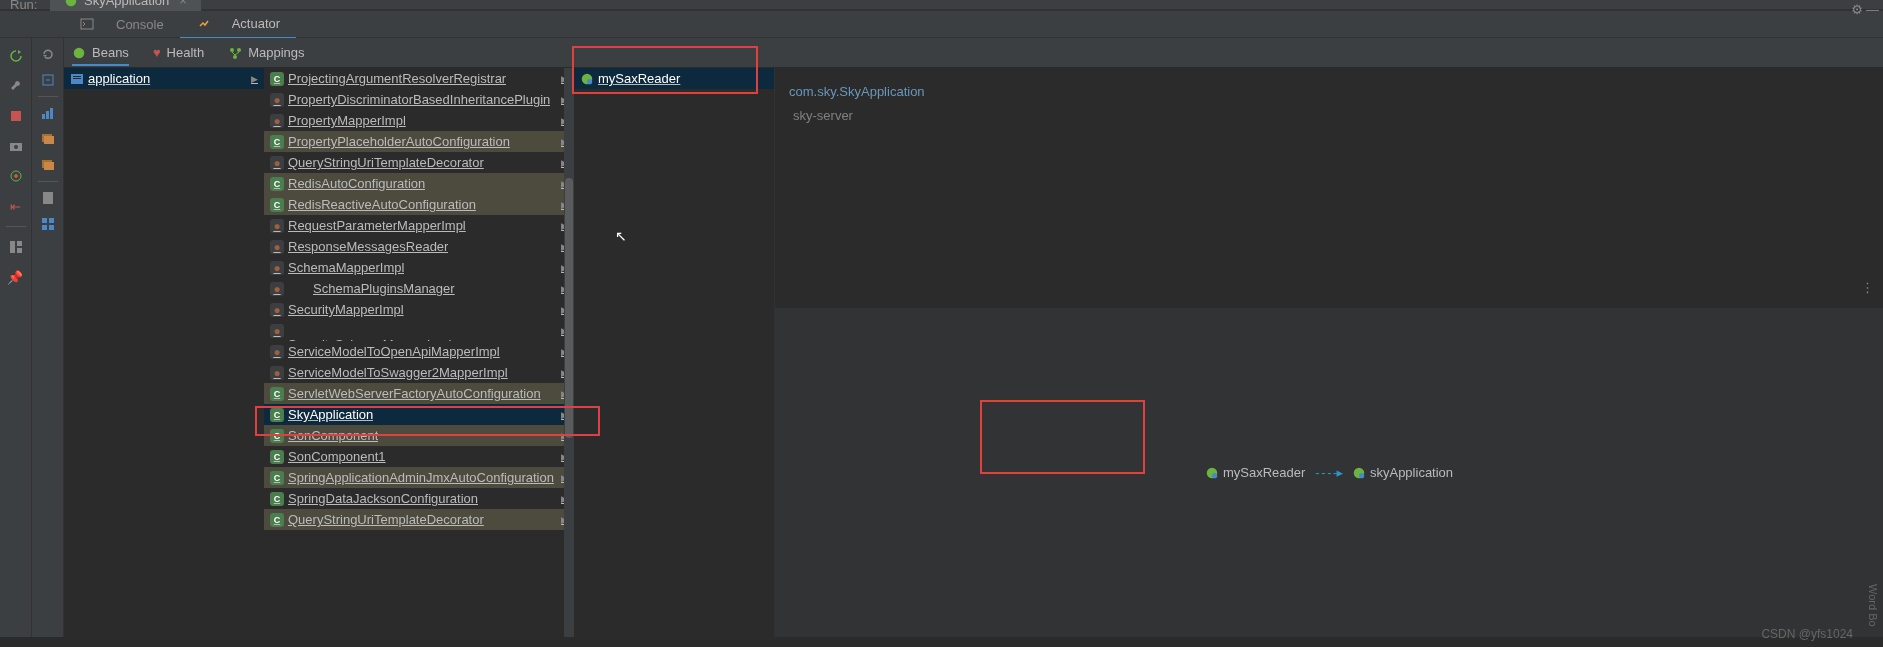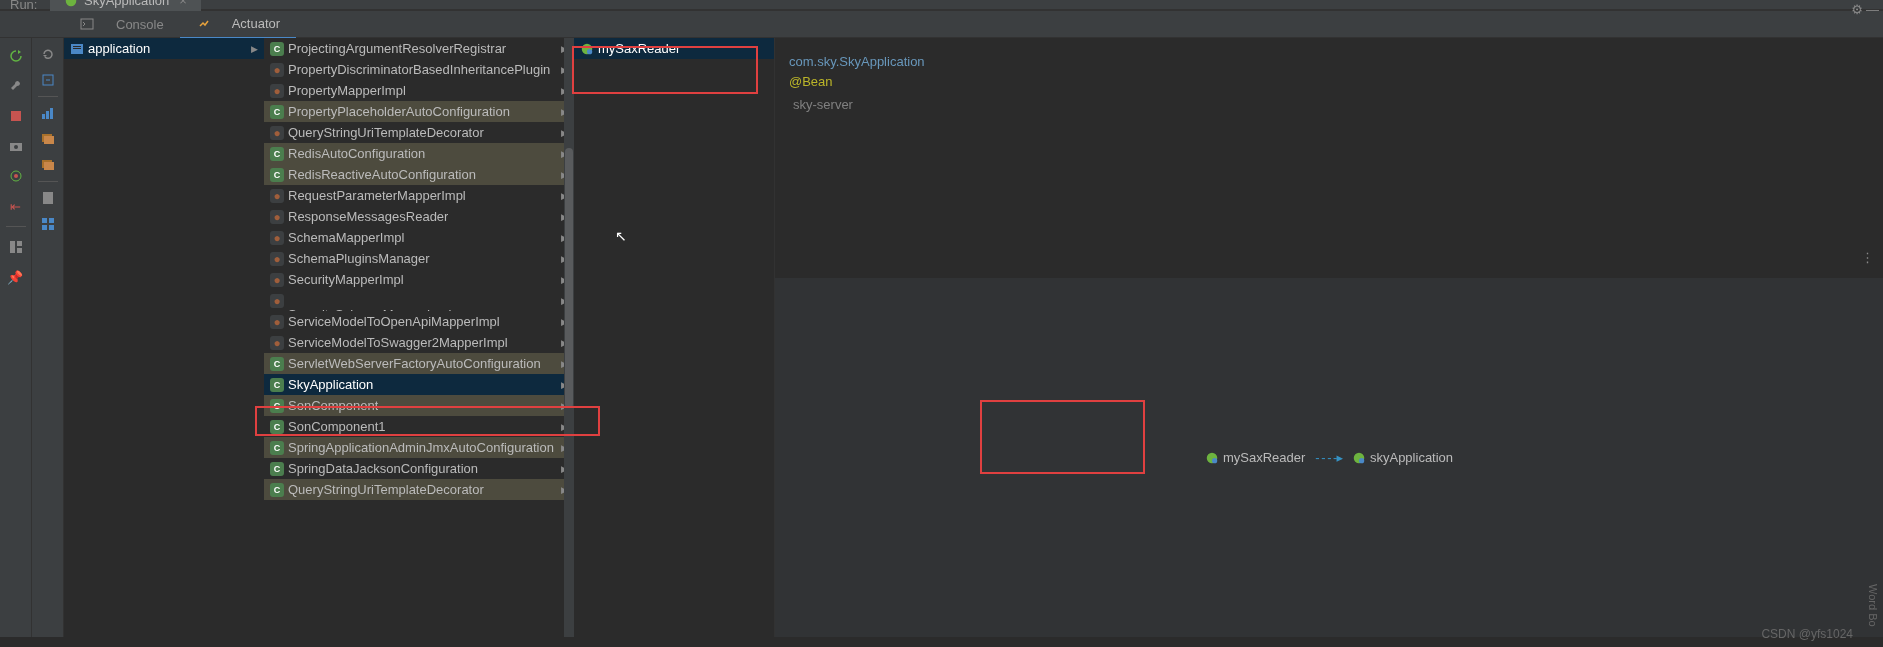--- a/index.html
+++ b/index.html
@@ -19,21 +19,21 @@
 
 .content { flex: 1; display: flex; flex-direction: column; }
 .sub-tab { padding: 6px 16px; display: flex; align-items: center; gap: 22px; cursor: pointer; color: #888; }
 .sub-tab.active { color: #bbb; border-bottom: 2px solid #4a88c7; }
 
 .filter-row { height: 30px; background: #3c3f41; display: flex; align-items: center; padding-left: 8px; gap: 24px; border-bottom: 1px solid #2b2b2b; }
 .filter-item { display: flex; align-items: center; gap: 6px; cursor: pointer; color: #bbb; }
 .filter-item.active { border-bottom: 2px solid #4a88c7; padding-bottom: 4px; margin-bottom: -6px; }
 
 .panels { flex: 1; display: flex; background: #2b2b2b; }
-.col { overflow-y: auto; }
+.col { overflow-y: auto; text-decoration: underline; }
 .col1 { width: 200px; }
 .col2 { width: 310px; position: relative; }
 .col3 { width: 200px; }
 .col-scroll { position: absolute; right: 0; top: 0; width: 10px; height: 100%; background: #3c3f41; }
 .col-thumb { width: 8px; background: #595b5d; border-radius: 4px; margin: 1px; }
 
 .list-row { height: 21px; display: flex; align-items: center; padding: 0 6px; gap: 4px; cursor: pointer; white-space: nowrap; overflow: hidden; }
 .list-row.selected { background: #0d293e; color: #fff; }
 .list-row.hl { background: #4d4b3e; }
 .list-row .arrow { margin-left: auto; color: #888; font-size: 9px; }
@@ -185,20 +185,41 @@
         <svg width="14" height="14">
           <rect x="1" y="1" width="5" height="5" fill="#4a88c7"></rect>
           <rect x="8" y="1" width="5" height="5" fill="#4a88c7"></rect>
           <rect x="1" y="8" width="5" height="5" fill="#4a88c7"></rect>
           <rect x="8" y="8" width="5" height="5" fill="#4a88c7"></rect>
         </svg>
       </div>
   </div>
 
   <div class="content">
+    <div class="filter-row">
+      <div class="filter-item active">
+        <svg class="bean-icon" viewBox="0 0 16 16">
+            <circle cx="8" cy="8" r="6" fill="#6db33f"></circle>
+          </svg>
+        <span>Beans</span>
+      </div>
+      <div class="filter-item">
+        <span style="color:#c75450;">♥</span>
+        <span>Health</span>
+      </div>
+      <div class="filter-item">
+        <svg width="14" height="14">
+            <circle cx="4" cy="4" r="2" fill="#6db33f"></circle>
+            <circle cx="11" cy="4" r="2" fill="#6db33f"></circle>
+            <circle cx="7" cy="11" r="2" fill="#6db33f"></circle>
+            <path d="M4 6L7 9M11 6L7 9" stroke="#6db33f"></path>
+          </svg>
+        <span>Mappings</span>
+      </div>
+    </div>
 
     <div class="panels">
       <div class="col col1">
         <div class="list-row selected">
           <svg width="14" height="14">
               <rect x="1" y="2" width="12" height="10" fill="#4a88c7"></rect>
               <rect x="3" y="4" width="8" height="1" fill="#2b2b2b"></rect>
               <rect x="3" y="6" width="8" height="1" fill="#2b2b2b"></rect>
             </svg>
           <span>application</span>
@@ -252,21 +273,21 @@
             <span style="overflow: hidden; text-overflow: ellipsis;">ResponseMessagesReader</span>
             <span class="arrow">▶</span>
           </div>
           <div class="list-row">
             <span class="list-icon ic-o" style="background: rgb(60, 63, 65); color: rgb(160, 94, 59); font-size: 12px;">●</span>
             <span style="overflow: hidden; text-overflow: ellipsis;">SchemaMapperImpl</span>
             <span class="arrow">▶</span>
           </div>
           <div class="list-row">
             <span class="list-icon ic-o" style="background: rgb(60, 63, 65); color: rgb(160, 94, 59); font-size: 12px;">●</span>
-            <span style="overflow: hidden; text-overflow: ellipsis;">SchemaPluginsManager</span>
+            <span style="overflow: hidden; text-overflow: ellipsis; margin-left: 25px;">SchemaPluginsManager</span>
             <span class="arrow">▶</span>
           </div>
           <div class="list-row">
             <span class="list-icon ic-o" style="background: rgb(60, 63, 65); color: rgb(160, 94, 59); font-size: 12px;">●</span>
             <span style="overflow: hidden; text-overflow: ellipsis;">SecurityMapperImpl</span>
             <span class="arrow">▶</span>
           </div>
           <div class="list-row">
             <span class="list-icon ic-o" style="background: rgb(60, 63, 65); color: rgb(160, 94, 59); font-size: 12px;">●</span>
             <span style="overflow: hidden; text-overflow: ellipsis; margin-top: 28px;">SecuritySchemeMapperImpl</span>
@@ -328,21 +349,20 @@
               <circle cx="8" cy="8" r="6" fill="#6db33f"></circle>
               <circle cx="11" cy="11" r="3" fill="#4a88c7"></circle>
             </svg>
           <span>mySaxReader</span>
         </div>
       </div>
 
       <div class="right-pane">
         <div class="code-pane">
           <div><span class="pkg">com.sky.SkyApplication</span></div>
-          <div><span class="anno">@Bean</span></div>
           <div class="module" style="margin-top:4px;padding-left:4px;">sky-server</div>
           <div class="more-dots">⋮</div>
         </div>
         <div class="graph-pane">
           <div class="graph-node">
             <svg class="bean-icon" viewBox="0 0 16 16">
                 <circle cx="8" cy="8" r="6" fill="#6db33f"></circle>
                 <circle cx="11" cy="11" r="3" fill="#4a88c7"></circle>
               </svg>
             <span>mySaxReader</span>

